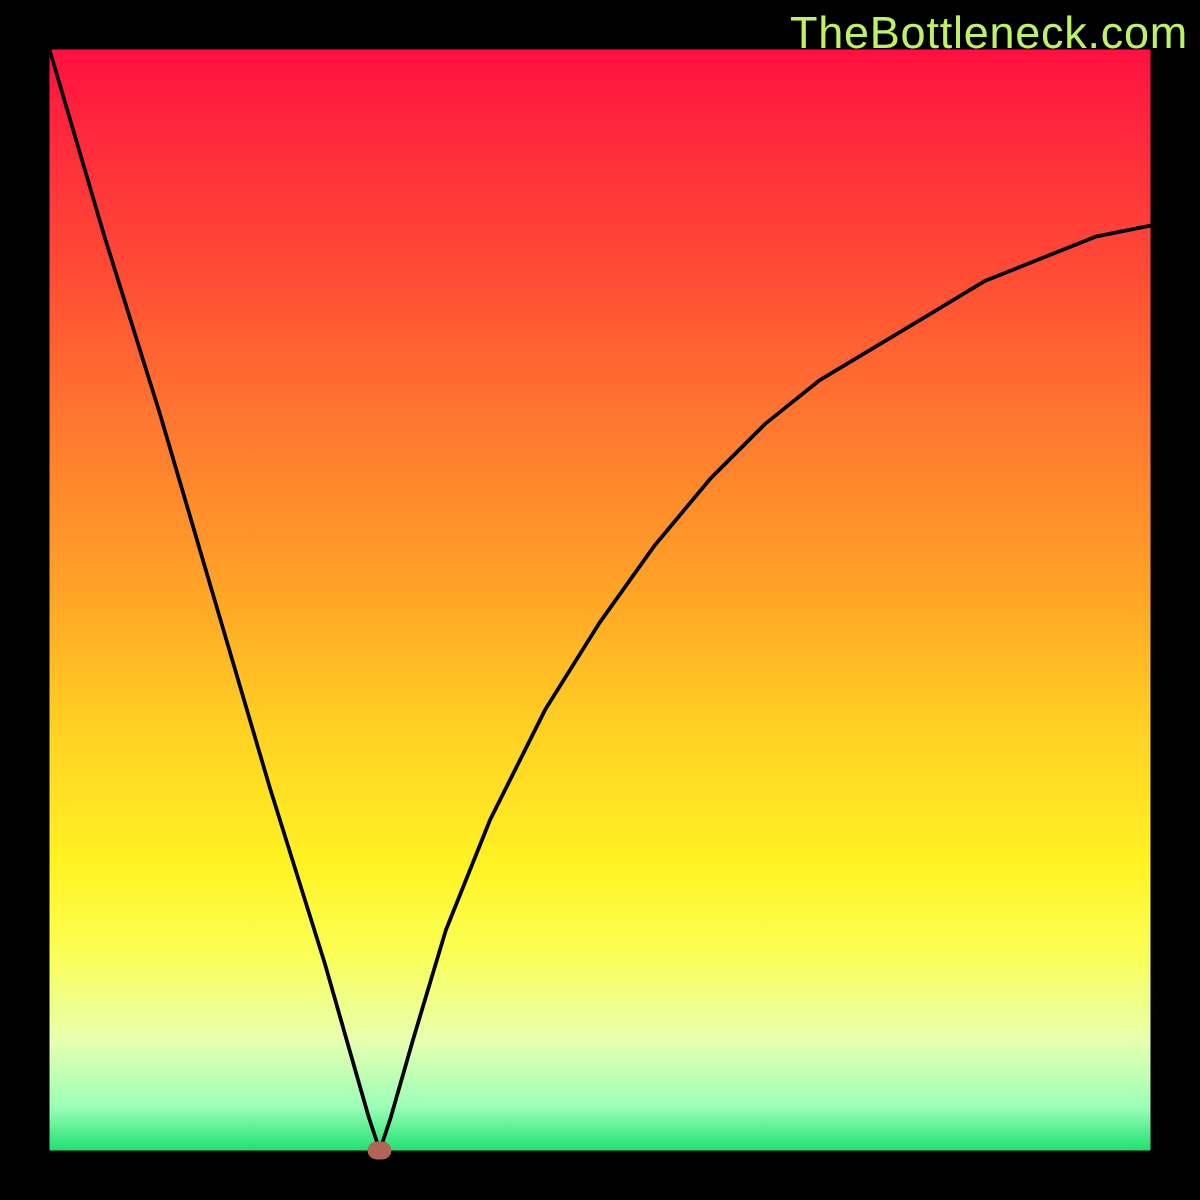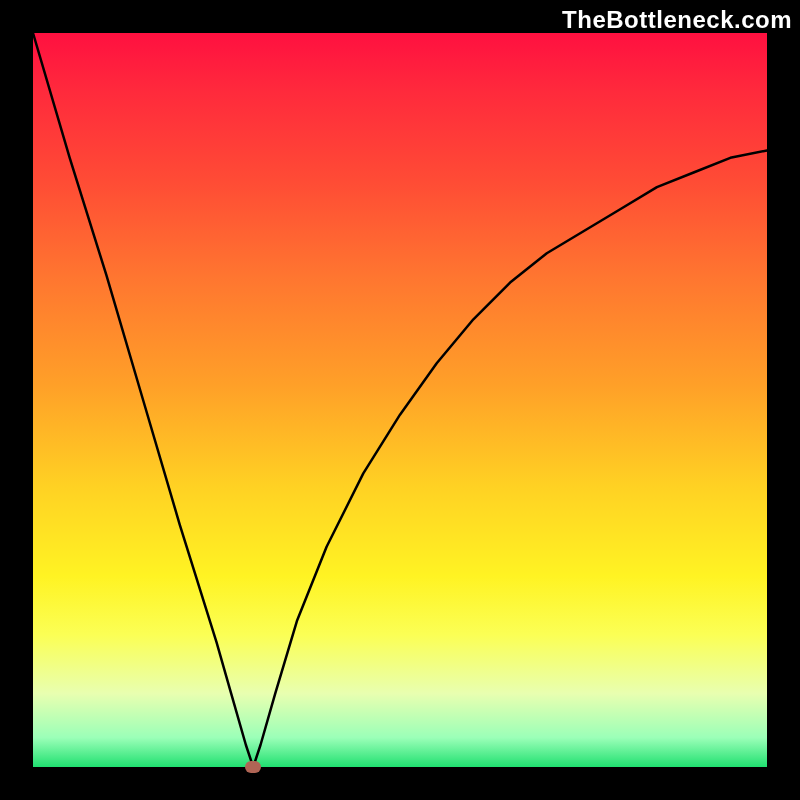--- a/index.html
+++ b/index.html
@@ -36,23 +36,23 @@
       #fbff55 82%,
       #e8ffb0 90%,
       #9bffb8 96%,
       #20e070 100%
     );
   }
   .watermark {
     position: absolute;
     right: 8px;
     top: 6px;
-    color: #ffffff;
-    font-size: 24px;
-    font-weight: 700;
+    color: #bef264;
+    font-size: 30px;
+    font-weight: 400;
     letter-spacing: 0.5px;
     pointer-events: none;
   }
   svg.curve {
     position: absolute;
     left: 0;
     top: 0;
     width: 734px;
     height: 734px;
     overflow: visible;

